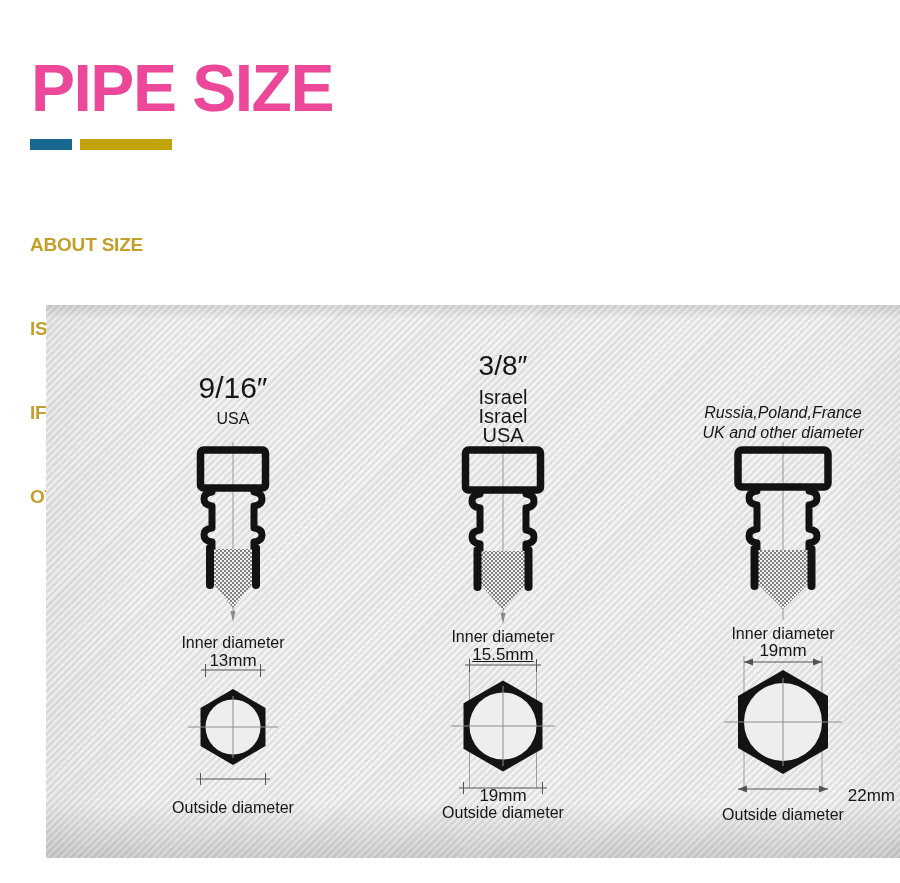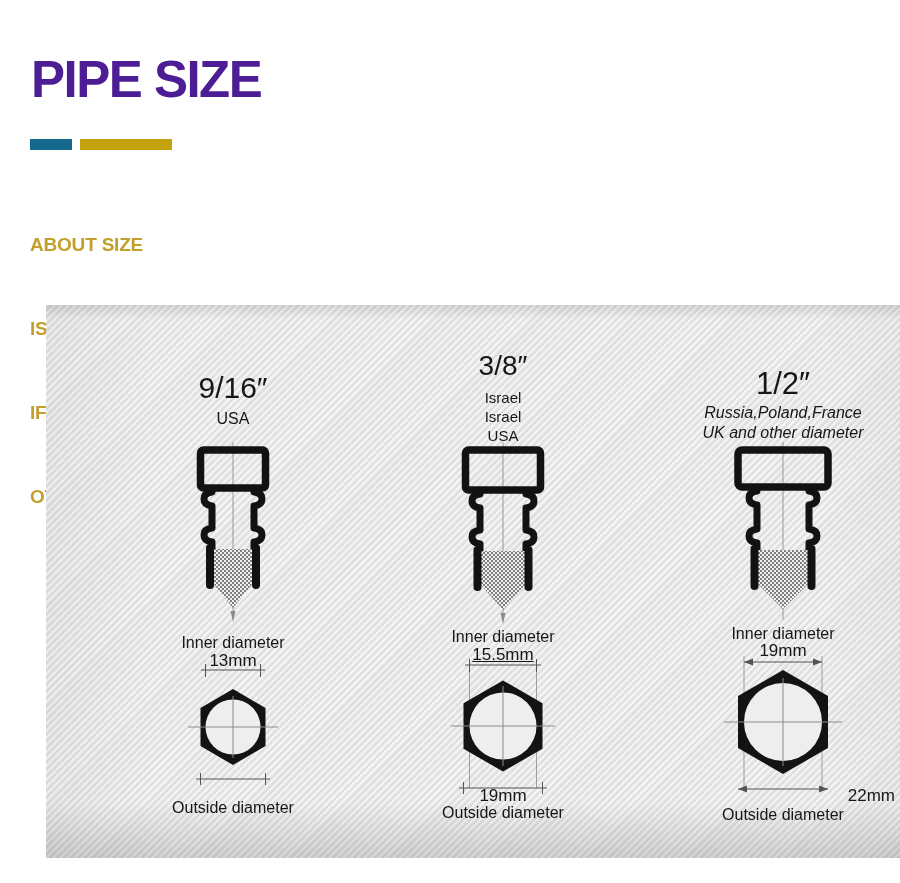--- a/index.html
+++ b/index.html
@@ -3,21 +3,21 @@
 <meta charset="utf-8">
 <style>
   html,body{margin:0;padding:0;}
   body{
     width:900px;height:883px;position:relative;background:#ffffff;
     font-family:"Liberation Sans",sans-serif;overflow:hidden;
   }
   
   .page-title{
     position:absolute;left:31px;top:50px;
-    font-size:51px;font-weight:bold;letter-spacing:-1.5px;color:#4c1d95;
+    font-size:66px;font-weight:bold;letter-spacing:-1.5px;color:#ec4899;
   }
   .accent-bar{position:absolute;top:139px;height:11px;}
   .bar-teal{left:30px;width:42px;}
   .bar-gold{left:80px;width:92px;}
   .about{
     position:absolute;left:30px;top:175px;width:820px;
     font-size:19px;font-weight:bold;line-height:28px;
     letter-spacing:-0.2px;white-space:pre-wrap;
   }
   
@@ -33,21 +33,21 @@
   
   .col{position:absolute;top:0;height:100%;width:224px;}
   .c1{left:75px;} .c2{left:345px;} .c3{left:625px;}
   .col > div{position:absolute;width:100%;text-align:center;color:#161616;}
   .size-title{font-weight:400;letter-spacing:0;}
   .c1 .size-title{top:66px;font-size:30px;}
   .c2 .size-title{top:45px;font-size:28px;}
   .c3 .size-title{top:61px;font-size:31px;}
   .regions{font-size:16px;line-height:19px;}
   .c1 .regions{top:104px;}
-  .c2 .regions{top:83px;font-size:15px;}
+  .c2 .regions{top:83px;font-size:20px;}
   .c3 .regions{top:98px;font-size:16px;line-height:20px;font-style:italic;}
   .fitting{position:absolute;top:137px;left:50%;transform:translateX(-50%);}
   .inner-label,.outer-label{font-size:16px;}
   .inner-value,.outer-value{font-size:17px;}
   .c1 .inner-label{top:329px;} .c2 .inner-label{top:323px;} .c3 .inner-label{top:320px;}
   .c1 .inner-value{top:346px;text-align:center;} .c2 .inner-value{top:340px;text-decoration:underline;} .c3 .inner-value{top:336px;}
   .hex{position:absolute;left:50%;transform:translateX(-50%);}
   .c1 .hex{top:357px;} .c2 .hex{top:350px;} .c3 .hex{top:343px;}
   .c1 .outer-value{top:475px;} .c2 .outer-value{top:481px;} .c3 .outer-value{top:481px;text-align:right;}
   .c1 .outer-label{top:494px;} .c2 .outer-label{top:499px;} .c3 .outer-label{top:501px;}
@@ -158,21 +158,20 @@
       <circle cx="70" cy="71" r="33.5" fill="#eeeeee"></circle>
       <line x1="18" y1="71" x2="122" y2="71" stroke="#8c8c8c" stroke-width="1"></line>
       <line x1="70" y1="31" x2="70" y2="111" stroke="#8c8c8c" stroke-width="1"></line>
     </svg>
 
     <div class="outer-value">19mm</div>
     <div class="outer-label">Outside diameter</div>
   </div>
 
   <div class="col c3">
-    <div class="size-title">1/2″</div>
     <div class="regions">
       <div>Russia,Poland,France</div>
       <div>UK and other diameter</div>
       <div></div>
     </div>
 
     <svg class="fitting" width="110" height="185" viewBox="0 0 110 185">
       <line x1="55" y1="0" x2="55" y2="178" stroke="#999" stroke-width="1"></line>
       <g fill="none" stroke="#121212" stroke-linecap="round" stroke-linejoin="round">
         <rect x="10" y="8" width="90" height="37" rx="4" stroke-width="7.5"></rect>

